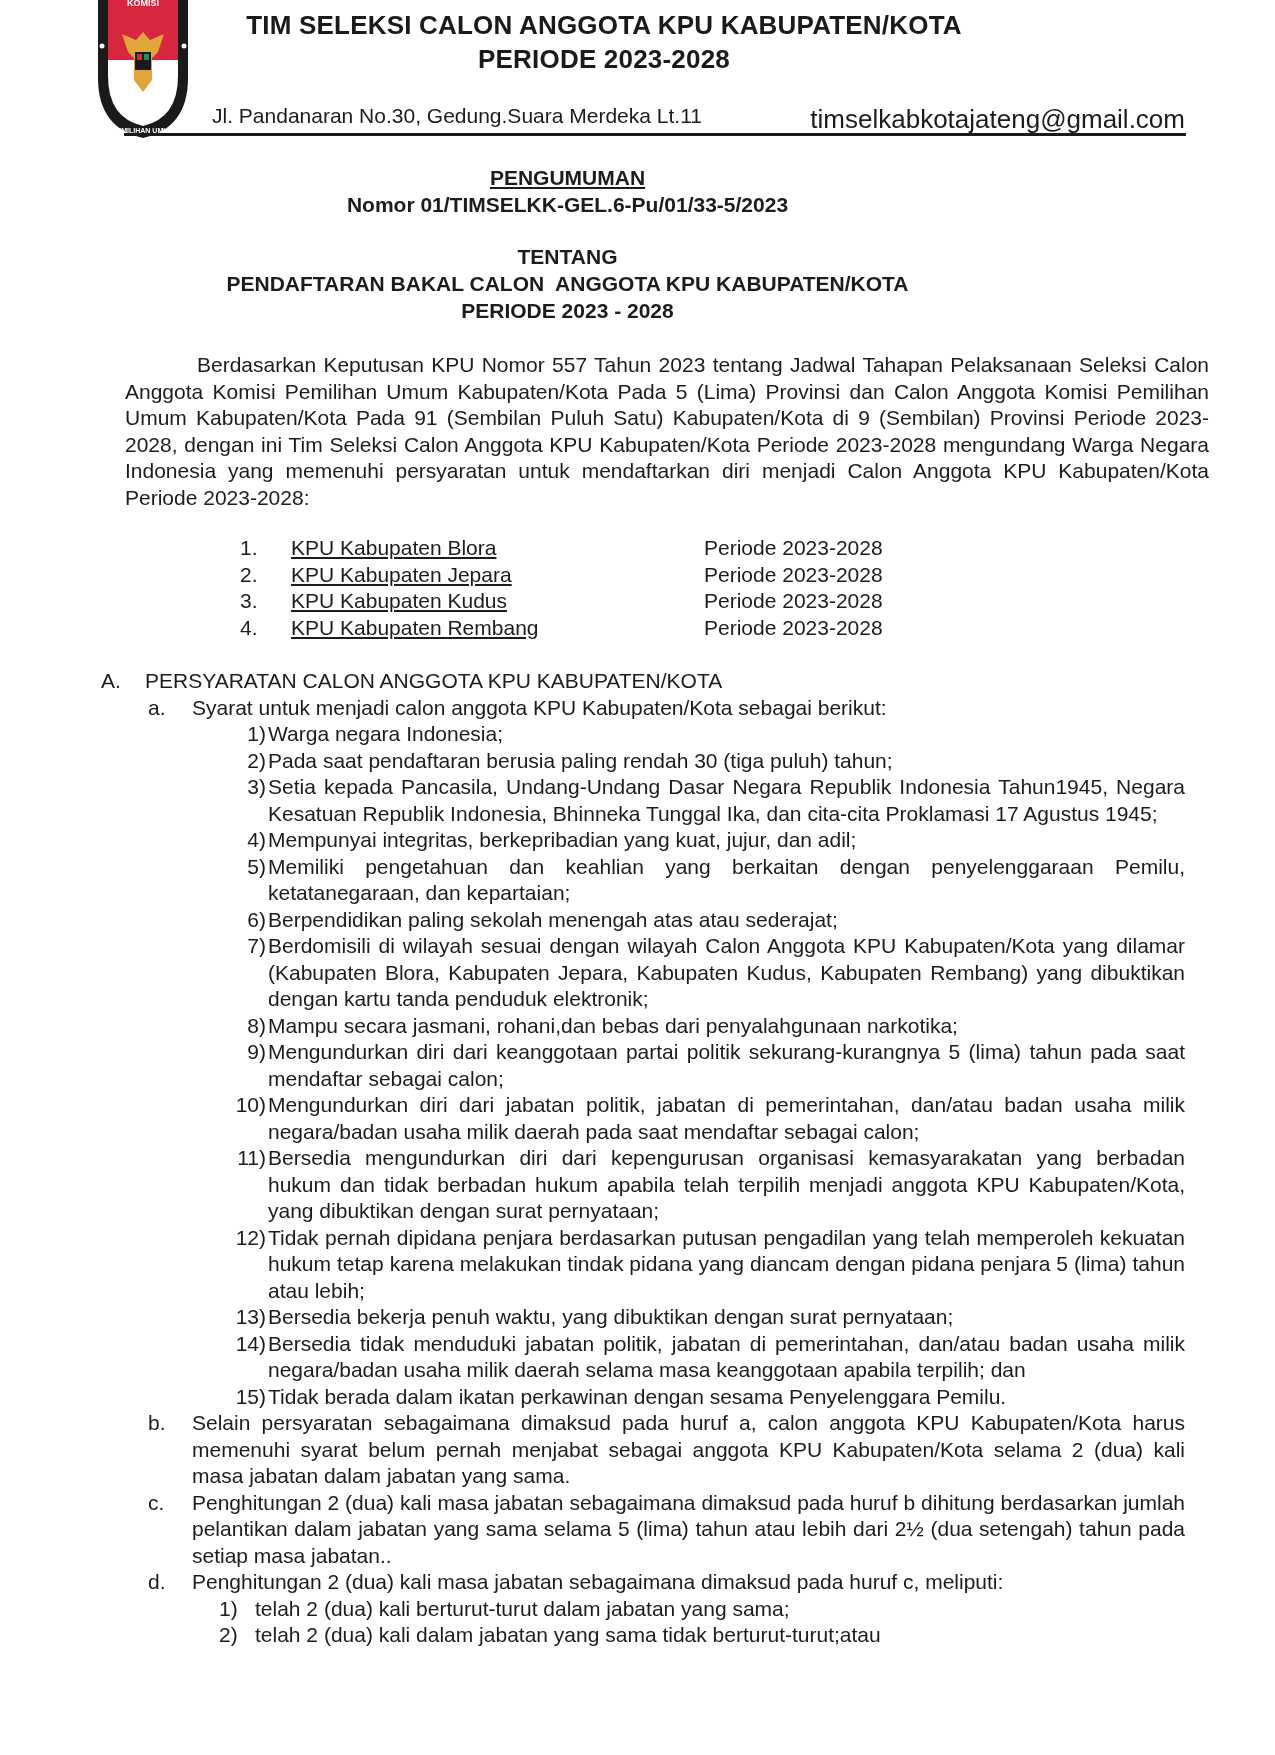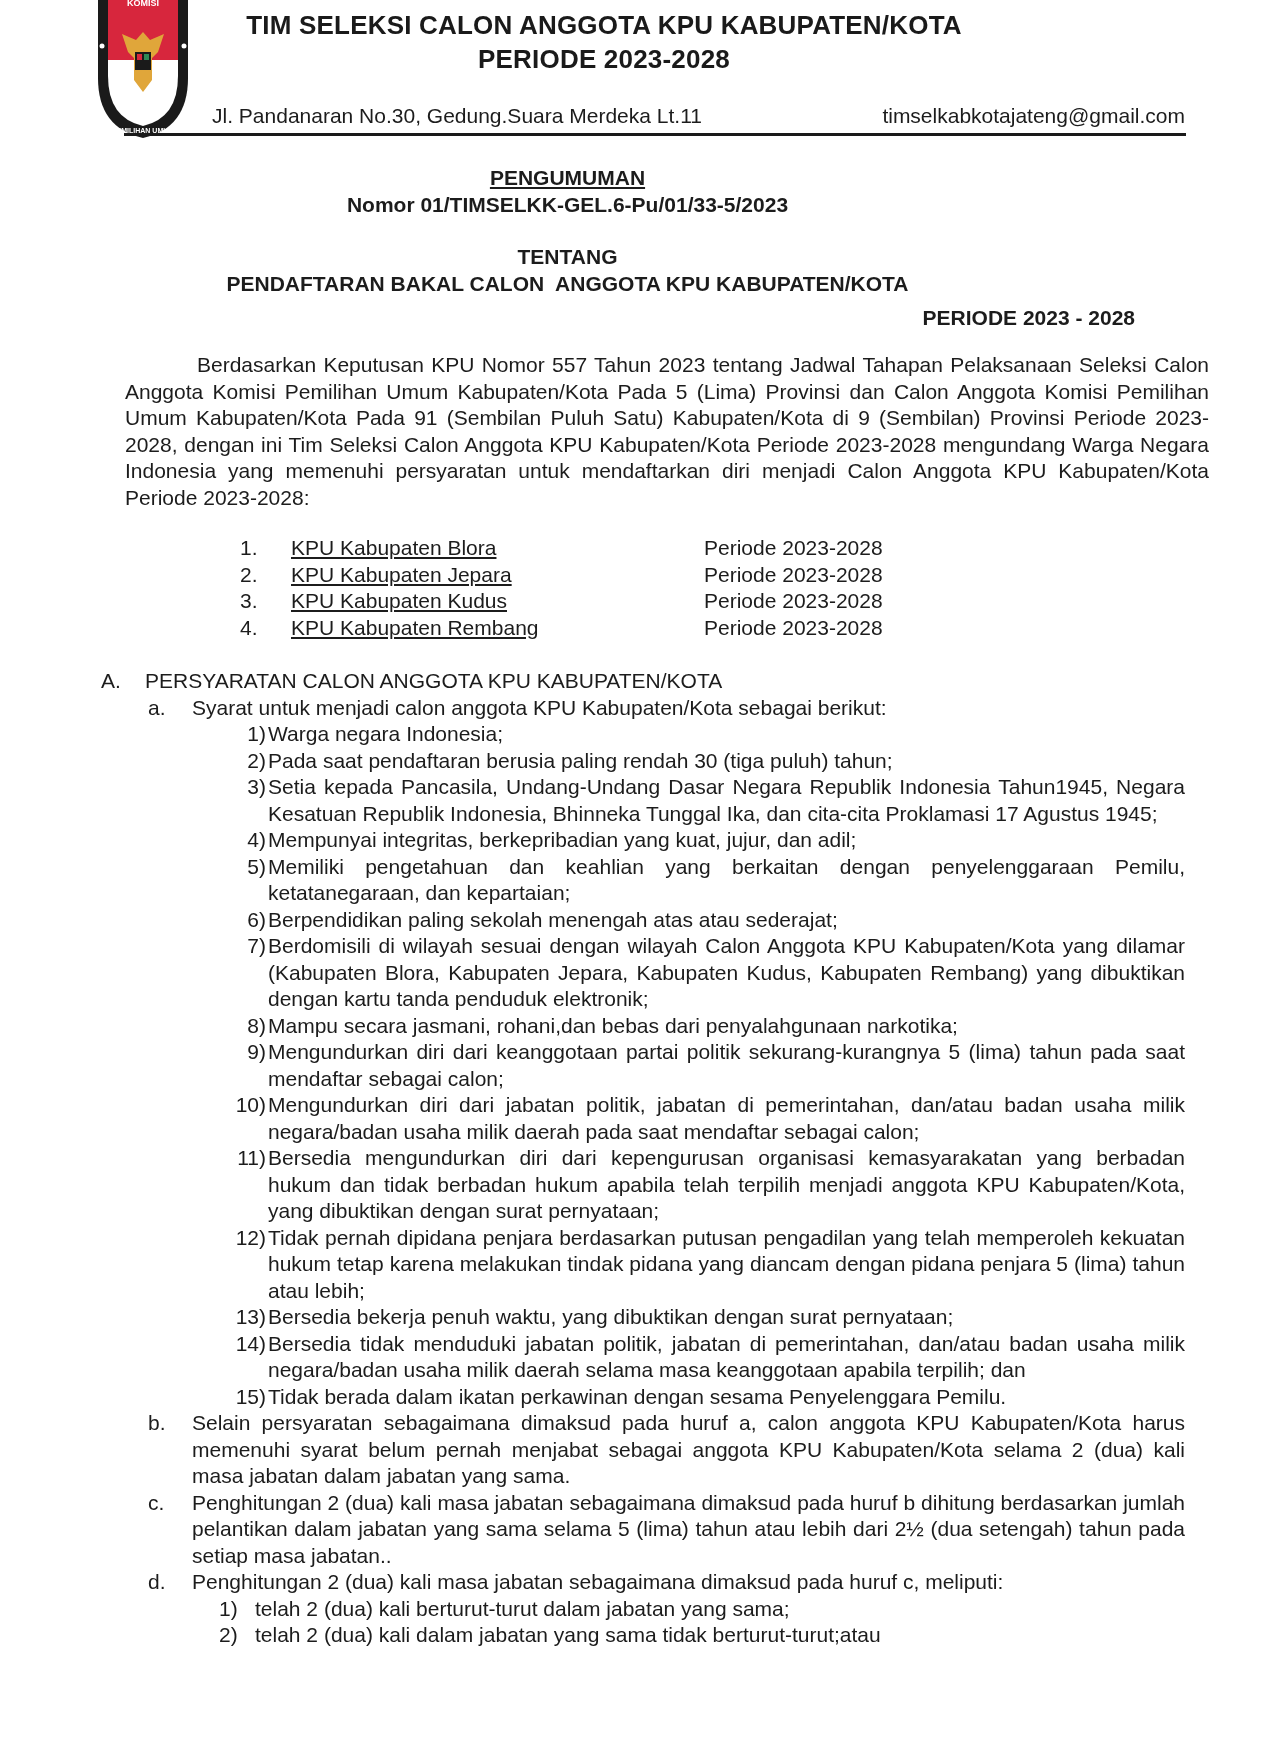--- a/index.html
+++ b/index.html
@@ -6,21 +6,21 @@
   body {
     width: 1275px; height: 1755px; background: #ffffff; position: relative; overflow: hidden;
     font-family: "Liberation Sans", sans-serif; color: #1c1c1c;
   }
   .logo { position: absolute; left: 92px; top: 0; width: 102px; height: 140px; }
   .kop-title { position: absolute; left: 0; width: 1108px; text-align: center; font-weight: bold;
     font-size: 26px; letter-spacing: 0.2px; color: #1a1a1a; }
   .kop-title.l1 { top: 10px; padding-left: 100px; box-sizing: border-box; }
   .kop-title.l2 { top: 44px; padding-left: 100px; box-sizing: border-box; }
   .kop-address { position: absolute; left: 212px; top: 104px; font-size: 21px; }
-  .kop-email { position: absolute; right: 90px; top: 104px; font-size: 21px; margin-left: 19px; }
+  .kop-email { position: absolute; right: 90px; top: 104px; font-size: 26px; margin-left: 19px; }
   .kop-rule { position: absolute; left: 124px; top: 133px; width: 1062px; height: 3px; background: #1a1a1a; }
 
   .center { position: absolute; left: 0; width: 1135px; text-align: center; font-weight: bold; font-size: 21px; }
   .u { text-decoration: underline; }
 
   .para { position: absolute; left: 101px; width: 1084px; font-size: 21px; line-height: 26.5px;
     text-align: justify; text-indent: 72px; margin-left: 24px; }
 
   .kpu-list { position: absolute; left: 240px; top: 535px; font-size: 21px; line-height: 26.5px; }
   .kpu-row { display: flex; }
@@ -61,21 +61,21 @@
 <div class="kop-title l1">TIM SELEKSI CALON ANGGOTA KPU KABUPATEN/KOTA</div>
 <div class="kop-title l2">PERIODE 2023-2028</div>
 <div class="kop-address">Jl. Pandanaran No.30, Gedung.Suara Merdeka Lt.11</div>
 <div class="kop-email">timselkabkotajateng@gmail.com</div>
 <div class="kop-rule"></div>
 
 <div class="center u" style="top:166px;">PENGUMUMAN</div>
 <div class="center" style="top:193px;">Nomor 01/TIMSELKK-GEL.6-Pu/01/33-5/2023</div>
 <div class="center" style="top:245px;">TENTANG</div>
 <div class="center" style="top:272px; white-space:pre;">PENDAFTARAN BAKAL CALON  ANGGOTA KPU KABUPATEN/KOTA</div>
-<div class="center" style="top:306px;text-align:right;">PERIODE 2023 - 2028</div>
+<div class="center" style="top:299px;">PERIODE 2023 - 2028</div>
 
 <div class="para" style="top:352px;">Berdasarkan Keputusan KPU Nomor 557 Tahun 2023 tentang Jadwal Tahapan Pelaksanaan Seleksi Calon Anggota Komisi Pemilihan Umum Kabupaten/Kota Pada 5 (Lima) Provinsi dan Calon Anggota Komisi Pemilihan Umum Kabupaten/Kota Pada 91 (Sembilan Puluh Satu) Kabupaten/Kota di 9 (Sembilan) Provinsi Periode 2023-2028, dengan ini Tim Seleksi Calon Anggota KPU Kabupaten/Kota Periode 2023-2028 mengundang Warga Negara Indonesia yang memenuhi persyaratan untuk mendaftarkan diri menjadi Calon Anggota KPU Kabupaten/Kota Periode 2023-2028:</div>
 
 <div class="kpu-list">
   <div class="kpu-row">
     <span class="num">1.</span>
     <span class="name">KPU Kabupaten Blora</span>
     <span class="period">Periode 2023-2028</span>
   </div>
   <div class="kpu-row">

